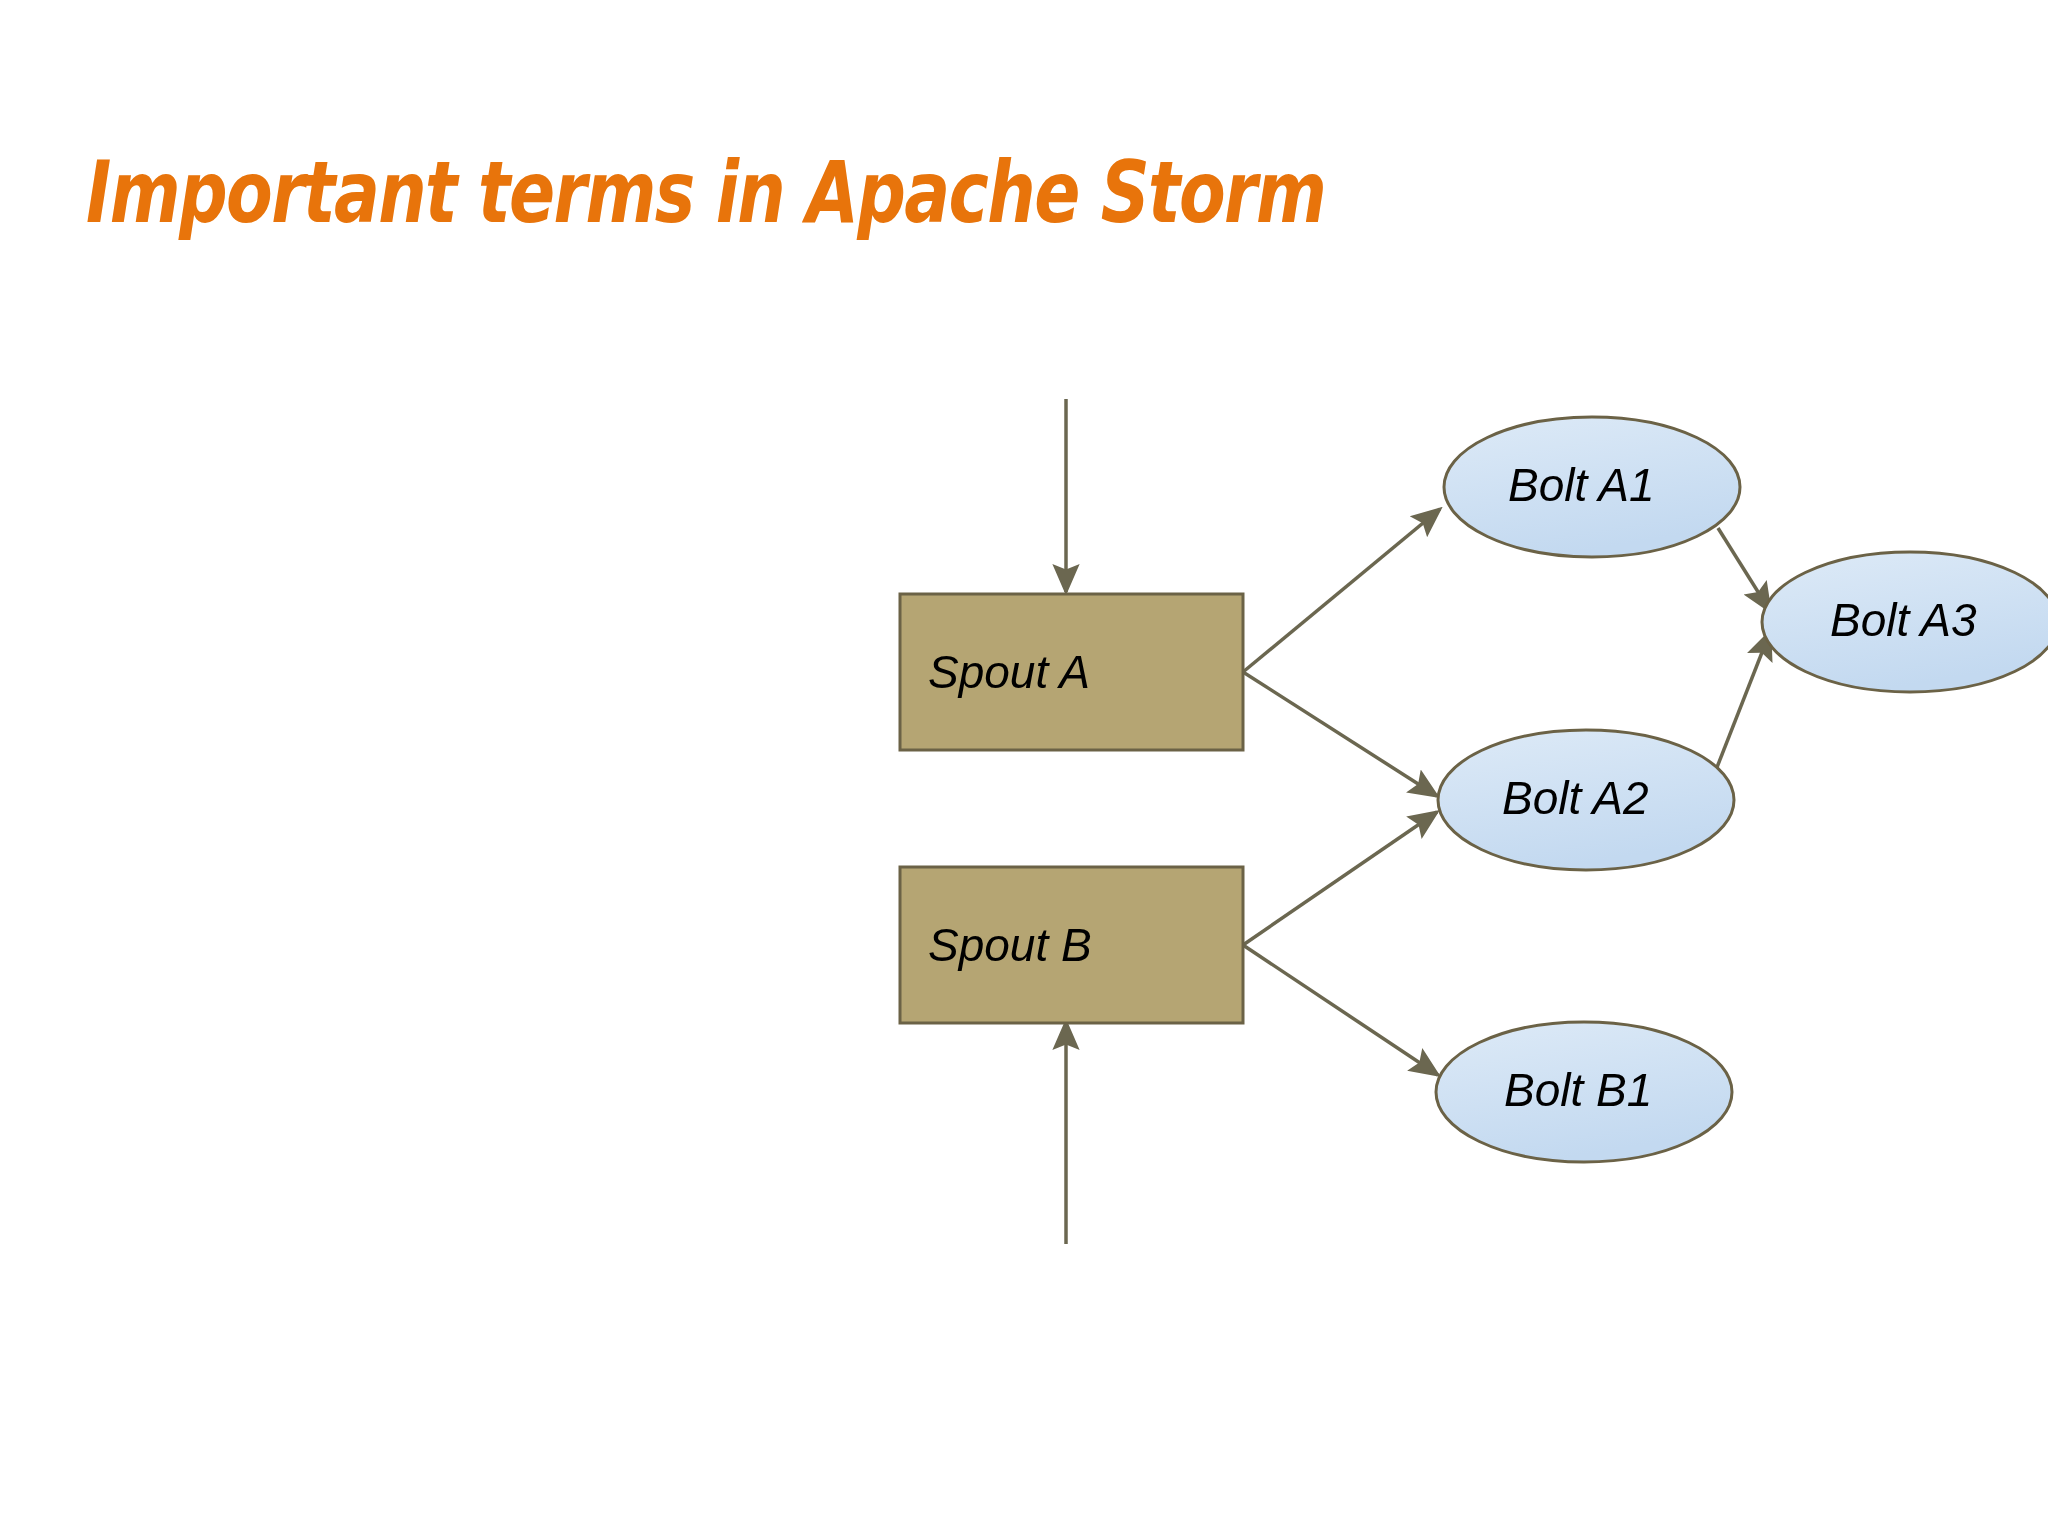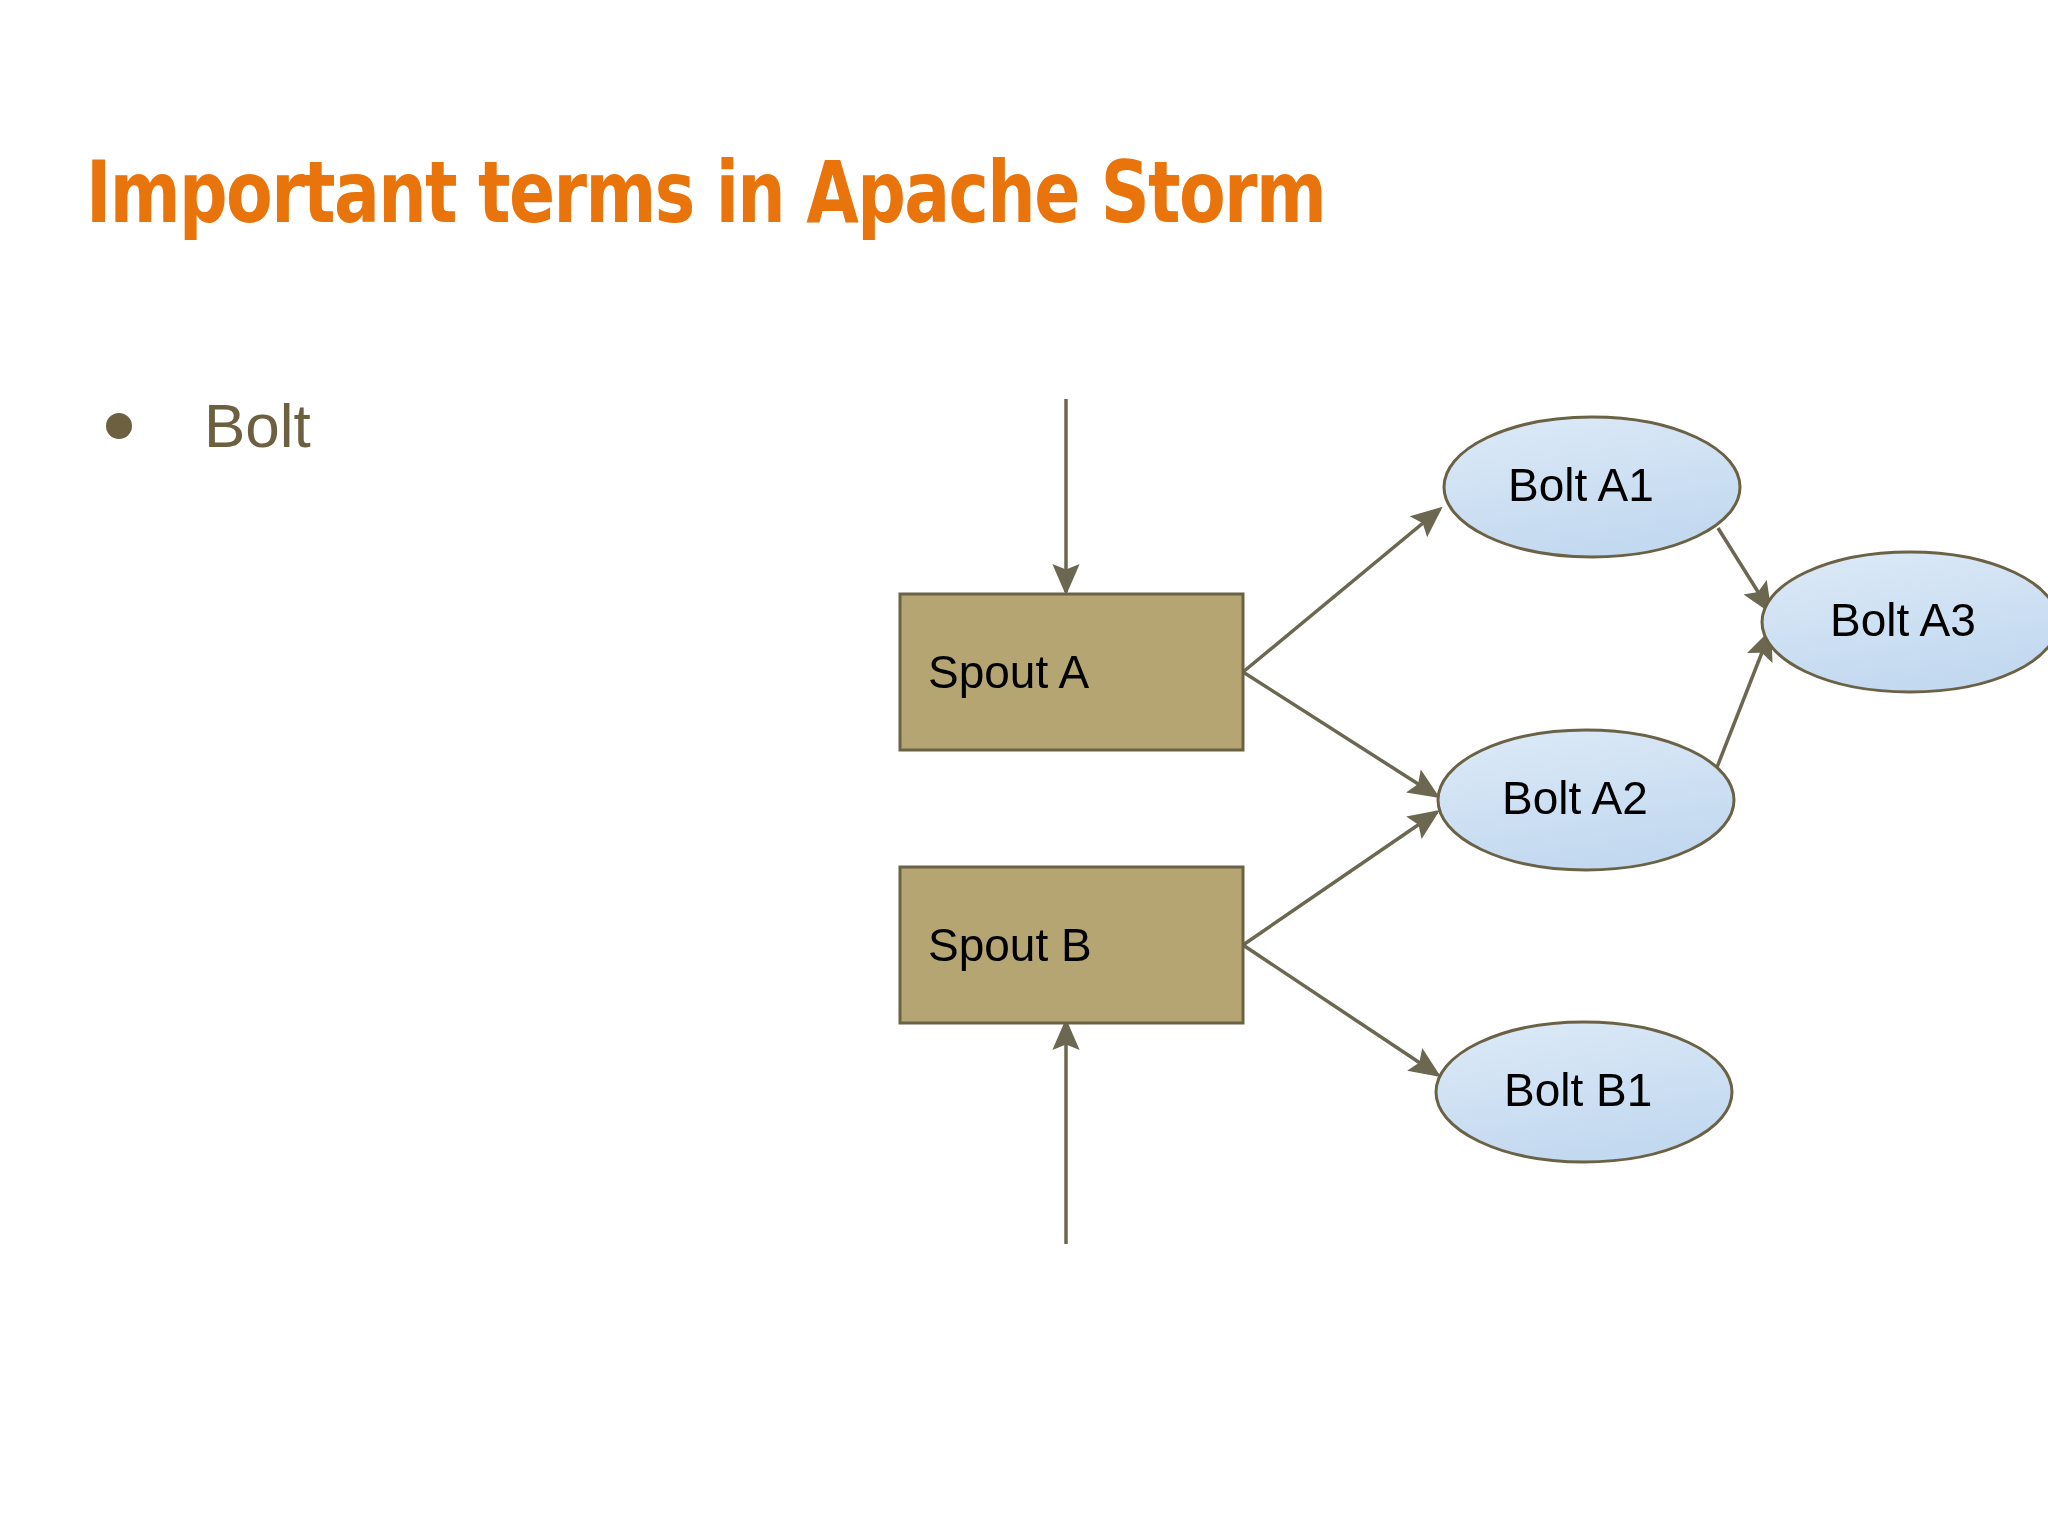--- a/index.html
+++ b/index.html
@@ -10,20 +10,21 @@
   }
   body {
     font-family: "Liberation Sans", sans-serif;
   }
   #slide {
     position: relative;
     width: 2048px;
     height: 1536px;
     background: #ffffff;
     overflow: hidden;
+    font-style: italic;
   }
 
   
   #slide-title {
     position: absolute;
     left: 86px;
     top: 148px;
     width: 1700px;
     font-family: "DejaVu Sans", "Liberation Sans", sans-serif;
     font-size: 85px;
@@ -81,26 +82,20 @@
     dominant-baseline: middle;
   }
 </style>
 </head>
 <body>
 
 <div id="slide">
 
   <div id="slide-title">Important terms in Apache Storm</div>
 
-  <div id="bullet-list">
-    <div class="bullet-row">
-      <span class="bullet-dot"></span>
-      <span class="bullet-text">Bolt</span>
-    </div>
-  </div>
 
   <svg id="diagram" viewBox="0 0 2048 1536">
     <defs>
       <marker id="arrowhead" markerWidth="9" markerHeight="9" refX="8" refY="4.5" orient="auto" markerUnits="strokeWidth">
         <path d="M0,0.6 L9,4.5 L0,8.4 L1.6,4.5 Z" fill="#6B6750"></path>
       </marker>
       <linearGradient id="boltGrad" x1="0" y1="0" x2="0.35" y2="1">
         <stop offset="0%" stop-color="#DDEAF7"></stop>
         <stop offset="100%" stop-color="#C3D9F0"></stop>
       </linearGradient>

